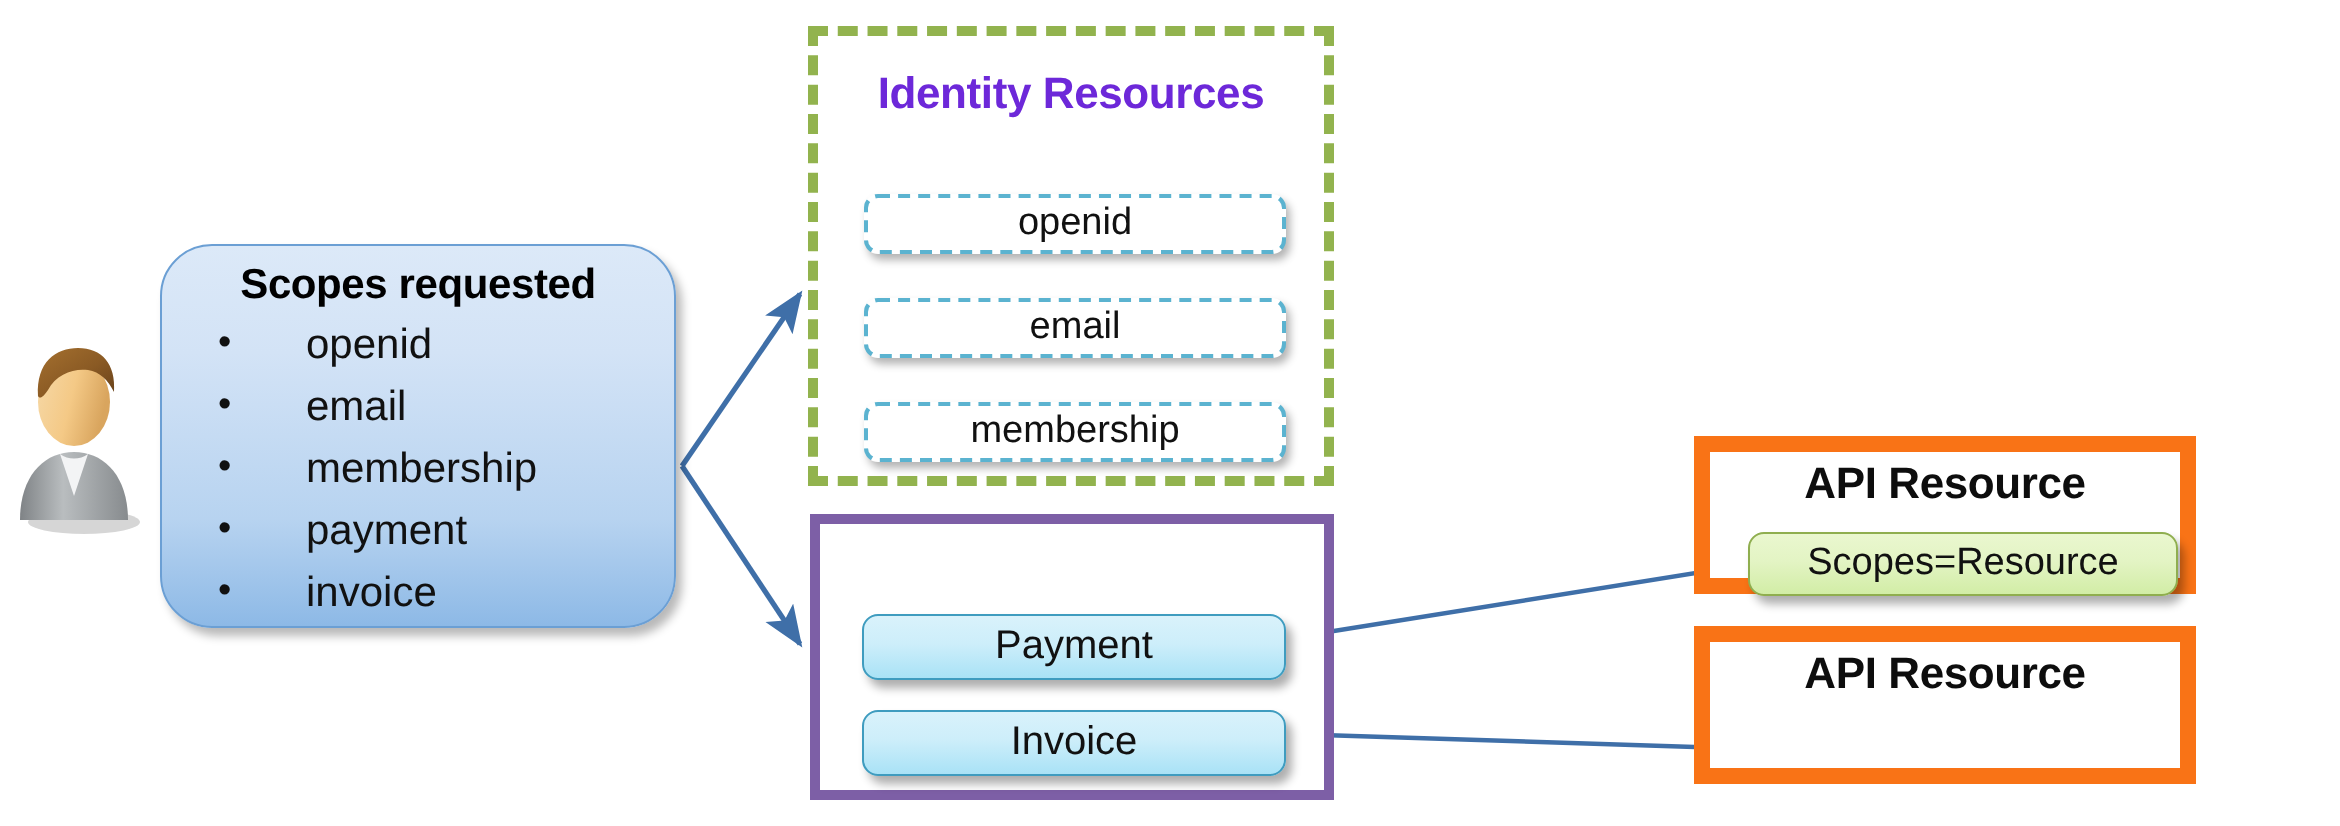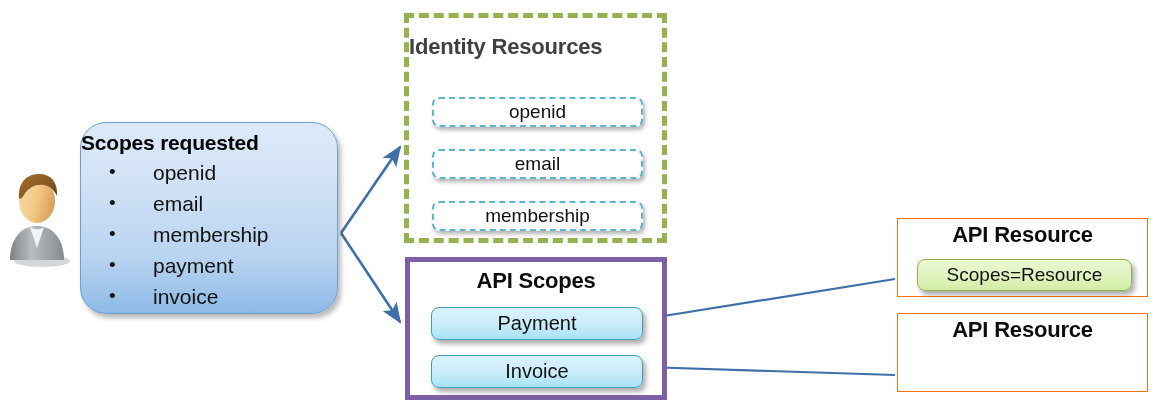--- a/index.html
+++ b/index.html
@@ -45,20 +45,21 @@
     height: 192px;
     border-radius: 26px;
     border: 1px solid #6b9fd4;
     background: linear-gradient(to bottom, #dce9f8 0%, #d3e3f6 28%, #b7d3f0 72%, #8db9e6 100%);
     box-shadow: 3px 4px 5px rgba(0,0,0,0.28);
     box-sizing: border-box;
     padding: 6px 0 0 0;
     z-index: 10;
   }
   .scopes-title {
+    text-align: center;
     font-size: 21px;
     font-weight: bold;
     color: #000000;
     letter-spacing: -0.2px;
     line-height: 28px;
   }
   .scopes-list {
     margin: 0;
     padding: 0;
     list-style: none;
@@ -85,23 +86,24 @@
     left: 404px;
     top: 13px;
     width: 263px;
     height: 230px;
     border: 5px dashed #92b34e;
     box-sizing: border-box;
     background: #ffffff;
     z-index: 8;
   }
   .identity-title {
+    text-align: center;
     font-size: 22px;
     font-weight: bold;
-    color: #404040;
+    color: #6d28d9;
     margin-top: 16px;
     letter-spacing: -0.2px;
   }
   .id-item {
     position: absolute;
     left: 23px;
     width: 211px;
     height: 30px;
     border: 2px dashed #5bb3d0;
     border-radius: 7px;
@@ -151,24 +153,24 @@
     line-height: 31px;
     color: #111111;
     box-shadow: 3px 4px 5px rgba(0,0,0,0.32);
   }
   .scope-item.s0 { top: 45px; }
   .scope-item.s1 { top: 93px; }
 
   
   .resource-box {
     position: absolute;
-    left: 897px;
+    left: 847px;
     width: 251px;
     height: 79px;
-    border: 1px solid #f97316;
+    border: 8px solid #f97316;
     box-sizing: border-box;
     background: #ffffff;
     z-index: 8;
   }
   .resource-box.r0 { top: 218px; }
   .resource-box.r1 { top: 313px; }
   .resource-title {
     text-align: center;
     font-size: 22px;
     font-weight: bold;
@@ -251,21 +253,20 @@
   </div>
 
   <div class="identity-box">
     <div class="identity-title">Identity Resources</div>
     <div class="id-item i0">openid</div>
     <div class="id-item i1">email</div>
     <div class="id-item i2">membership</div>
   </div>
 
   <div class="apiscopes-box">
-    <div class="apiscopes-title">API Scopes</div>
     <div class="scope-item s0">Payment</div>
     <div class="scope-item s1">Invoice</div>
   </div>
 
   <div class="resource-box r0">
     <div class="resource-title">API Resource</div>
     <div class="resource-scope">Scopes=Resource</div>
   </div>
 
   <div class="resource-box r1">

